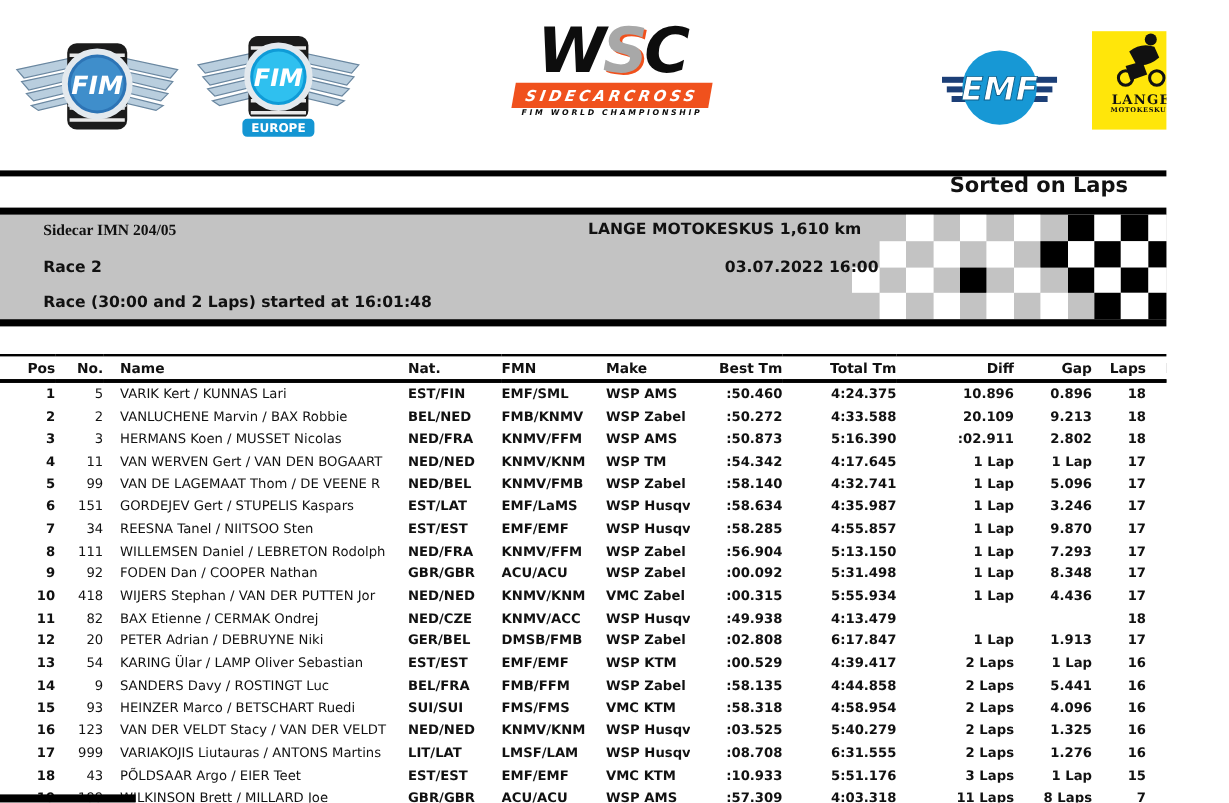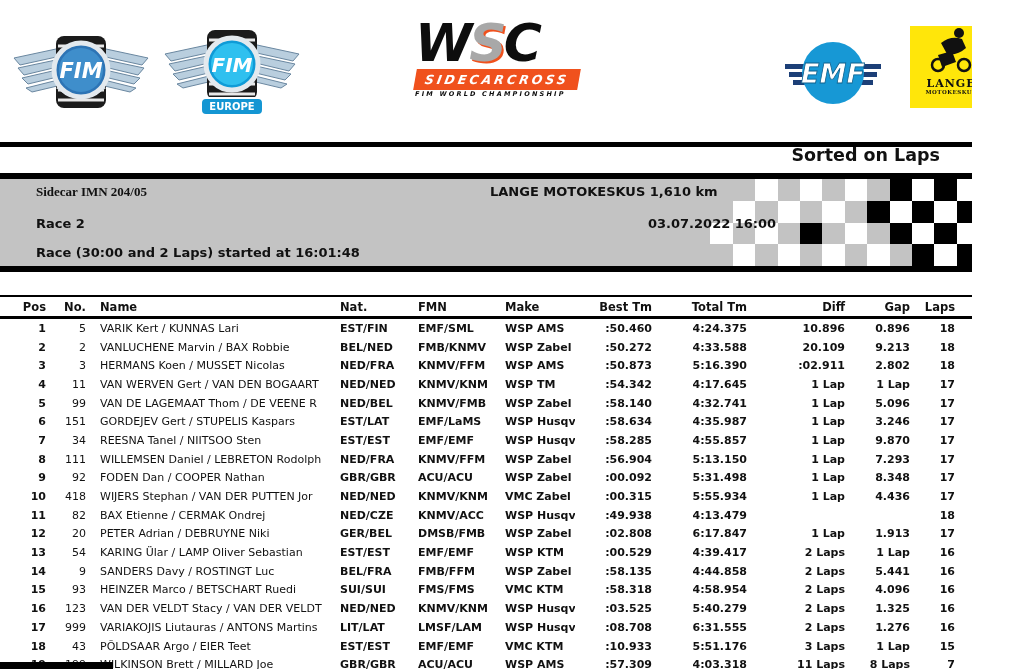--- a/index.html
+++ b/index.html
@@ -3,21 +3,21 @@
 <meta charset="utf-8">
 <style>
   html,body{margin:0;padding:0;background:#fff;}
   #page{position:relative;width:972px;height:669px;background:#fff;overflow:hidden;
         font-family:"DejaVu Sans","Liberation Sans",sans-serif;color:#111;}
 
   
   .logo{position:absolute;}
   #logo-fim{left:10px;top:28px;}
   #logo-fim-eu{left:158px;top:24px;}
-  #logo-wsc{left:415px;top:20px;width:190px;}
+  #logo-wsc{left:415px;top:20px;width:190px;text-align:center;}
   #logo-emf{left:785px;top:40px;}
   #logo-lange{left:910px;top:26px;width:82px;height:82px;background:#ffe60a;
               text-align:center;overflow:hidden;}
   .wsc-word{font-weight:bold;font-style:italic;font-size:52px;line-height:0.9;
             letter-spacing:-3px;color:#0d0d0d;}
   .wsc-word .s{color:#a8a8a8;text-shadow:2px 2px 0 #f0511d;}
   .wsc-banner{display:inline-block;background:#f0511d;color:#fff;font-weight:bold;
               font-style:italic;font-size:12.5px;letter-spacing:3px;padding:3px 10px;
               transform:skewX(-10deg);margin-top:2px;}
   .wsc-tag{font-size:6.5px;font-weight:bold;font-style:italic;letter-spacing:2.2px;
@@ -36,21 +36,21 @@
   #sorted-on{position:absolute;right:32px;top:145px;font-size:17.5px;font-weight:bold;text-align:center;}
 
   
   #band{position:absolute;left:0;top:179px;width:1024px;height:87px;background:#c3c3c3;}
   #checker{position:absolute;left:688px;top:0;width:336px;height:87px;z-index:0;}
   #checker span{position:absolute;width:22.4px;height:21.75px;}
   .band-txt{position:absolute;font-size:13px;font-weight:bold;z-index:2;white-space:nowrap;}
   #band-class{left:36px;top:5px;font-family:Liberation Serif, serif;}
   #band-venue{left:490px;top:5px;}
   #band-race{left:36px;top:37px;}
-  #band-date{left:648px;top:37px;}
+  #band-date{left:604px;top:37px;}
   #band-start{left:36px;top:66px;}
 
   
   #results{position:absolute;left:0;top:295px;width:1012px;border-collapse:collapse;
            table-layout:fixed;}
   #results th{font-size:11.5px;font-weight:bold;height:19px;padding:0;
               border-top:2px solid #000;border-bottom:3px solid #000;white-space:nowrap;}
   #results td{font-size:11px;height:18.7px;padding:0;white-space:nowrap;overflow:hidden;}
   #results .al{text-align:left;}
   #results .ar{text-align:right;}

